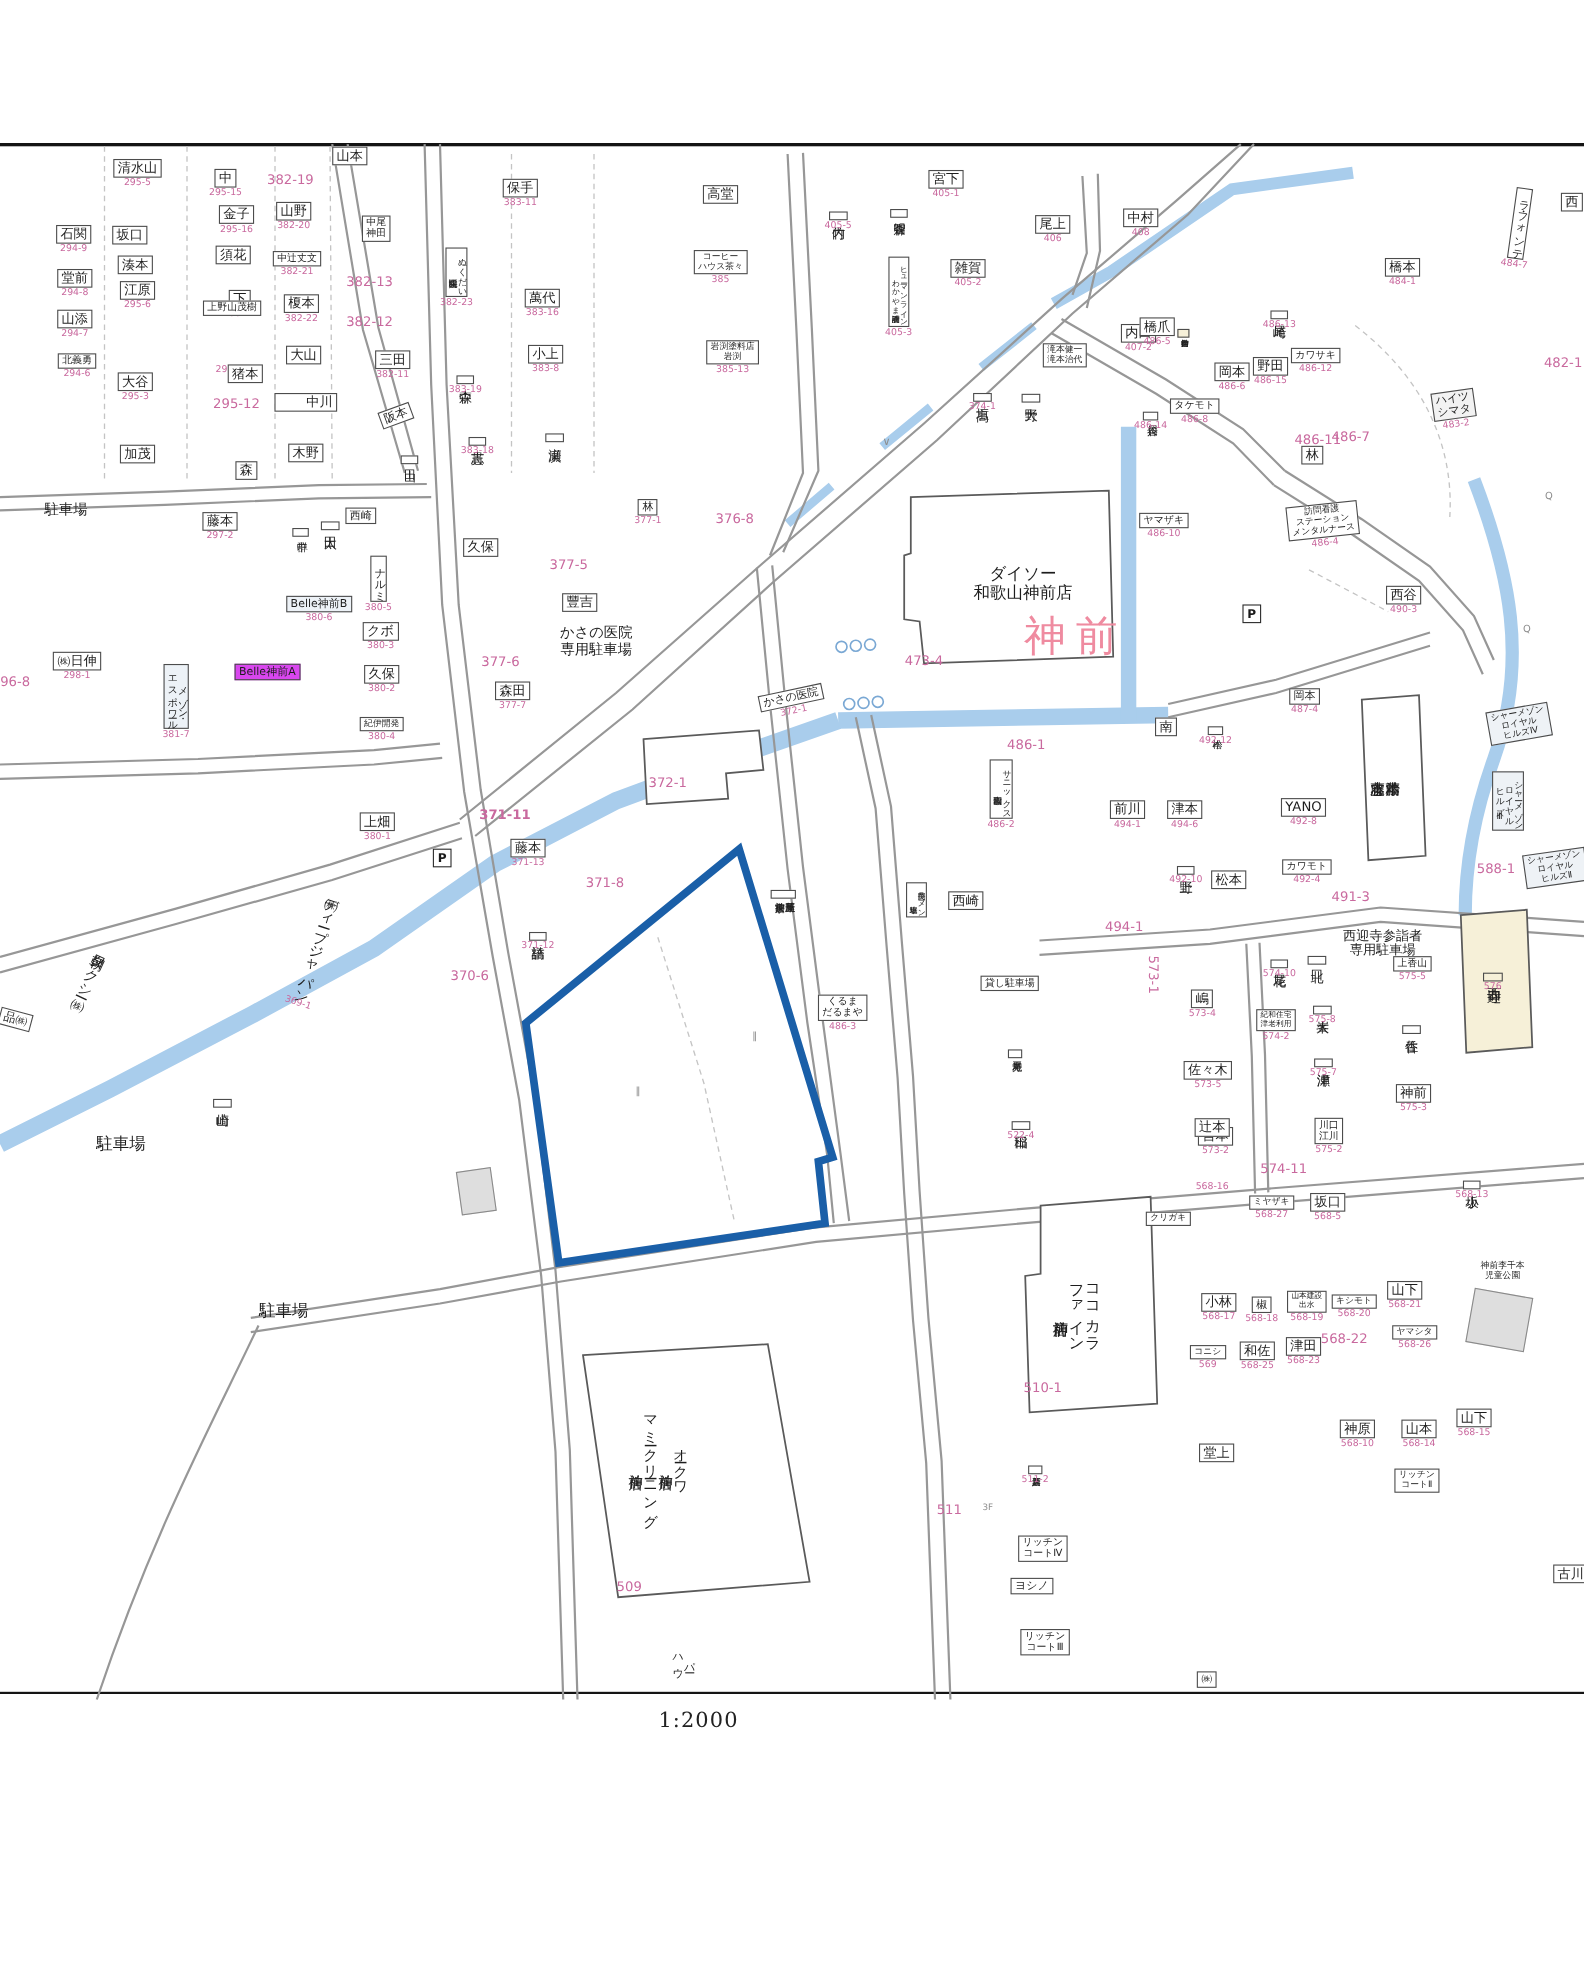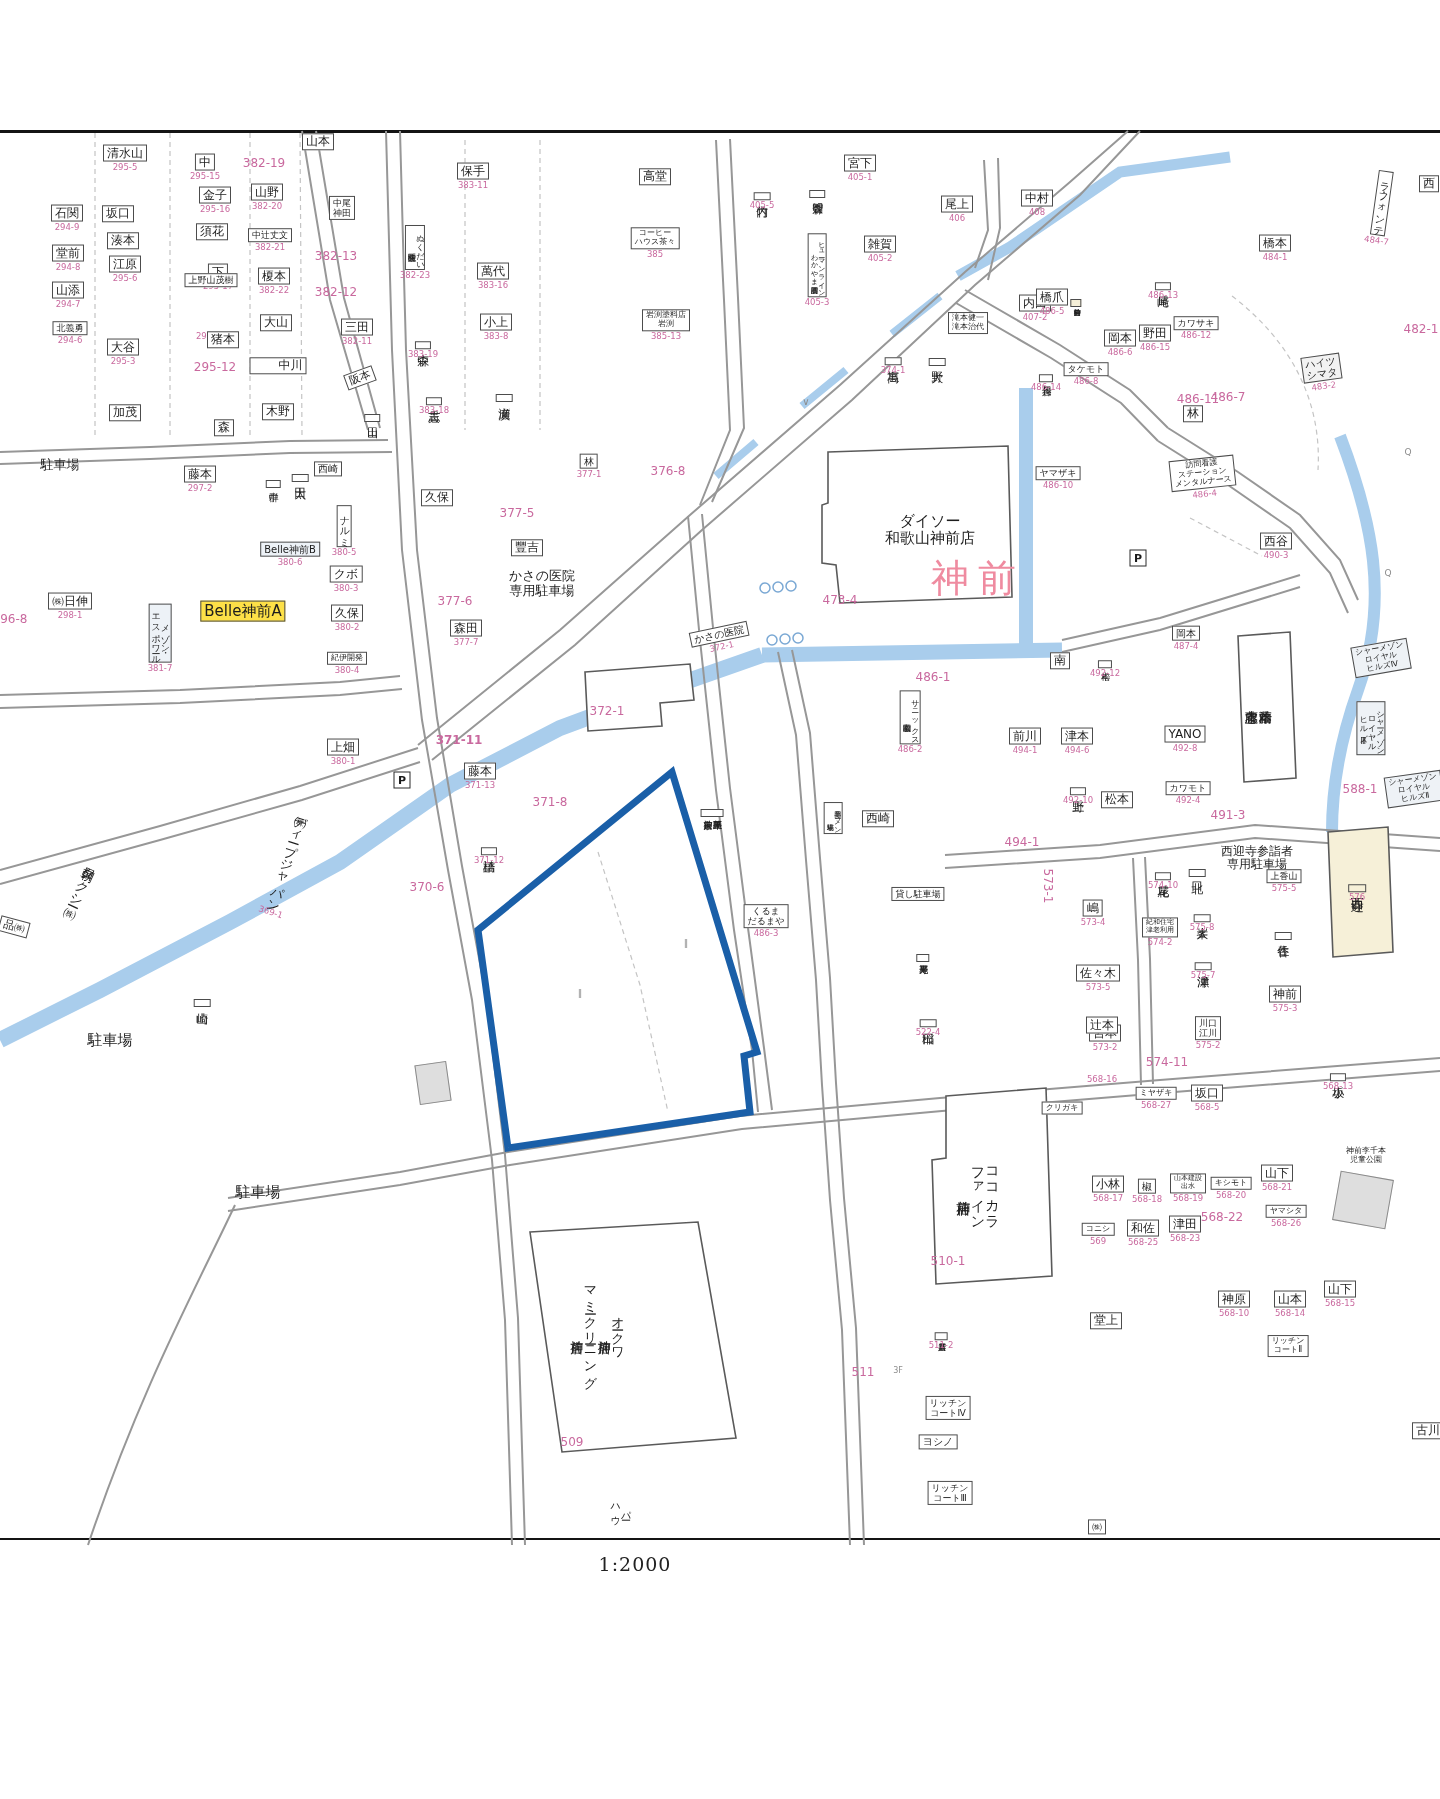--- a/index.html
+++ b/index.html
@@ -400,21 +400,21 @@
       <div class="lblw" style="left: 160px; top: 638px; transform: translate(-50%, -50%);">
         <span class="txt v bx" style="font-size: 9px; background: rgb(237, 242, 247);">メゾン・
 エスポワール</span>
         <span class="num">381-7</span>
       </div>
       <div class="lblw" style="left: 290px; top: 554px; transform: translate(-50%, -50%);">
         <span class="txt bx" style="font-size: 10px; background: rgb(237, 242, 247);">Belle神前B</span>
         <span class="num">380-6</span>
       </div>
       <div class="lblw" style="left: 243px; top: 611px; transform: translate(-50%, -50%);">
-        <span class="txt bx" style="font-size: 15px; background: #fde047;">Belle神前A</span>
+        <span class="txt bx" style="font-size: 10px; background: #d946ef;">Belle神前A</span>
       </div>
       <div class="lblw" style="left: 273px; top: 484px; transform: translate(-50%, -50%);">
         <span class="txt v bx" style="font-size: 10px;">中群</span>
       </div>
       <div class="lblw" style="left: 300px; top: 478px; transform: translate(-50%, -50%);">
         <span class="txt v bx" style="font-size: 12px;">太田</span>
       </div>
       <div class="lblw" style="left: 328px; top: 469px; transform: translate(-50%, -50%);">
         <span class="txt bx" style="font-size: 10px;">西崎</span>
       </div>

